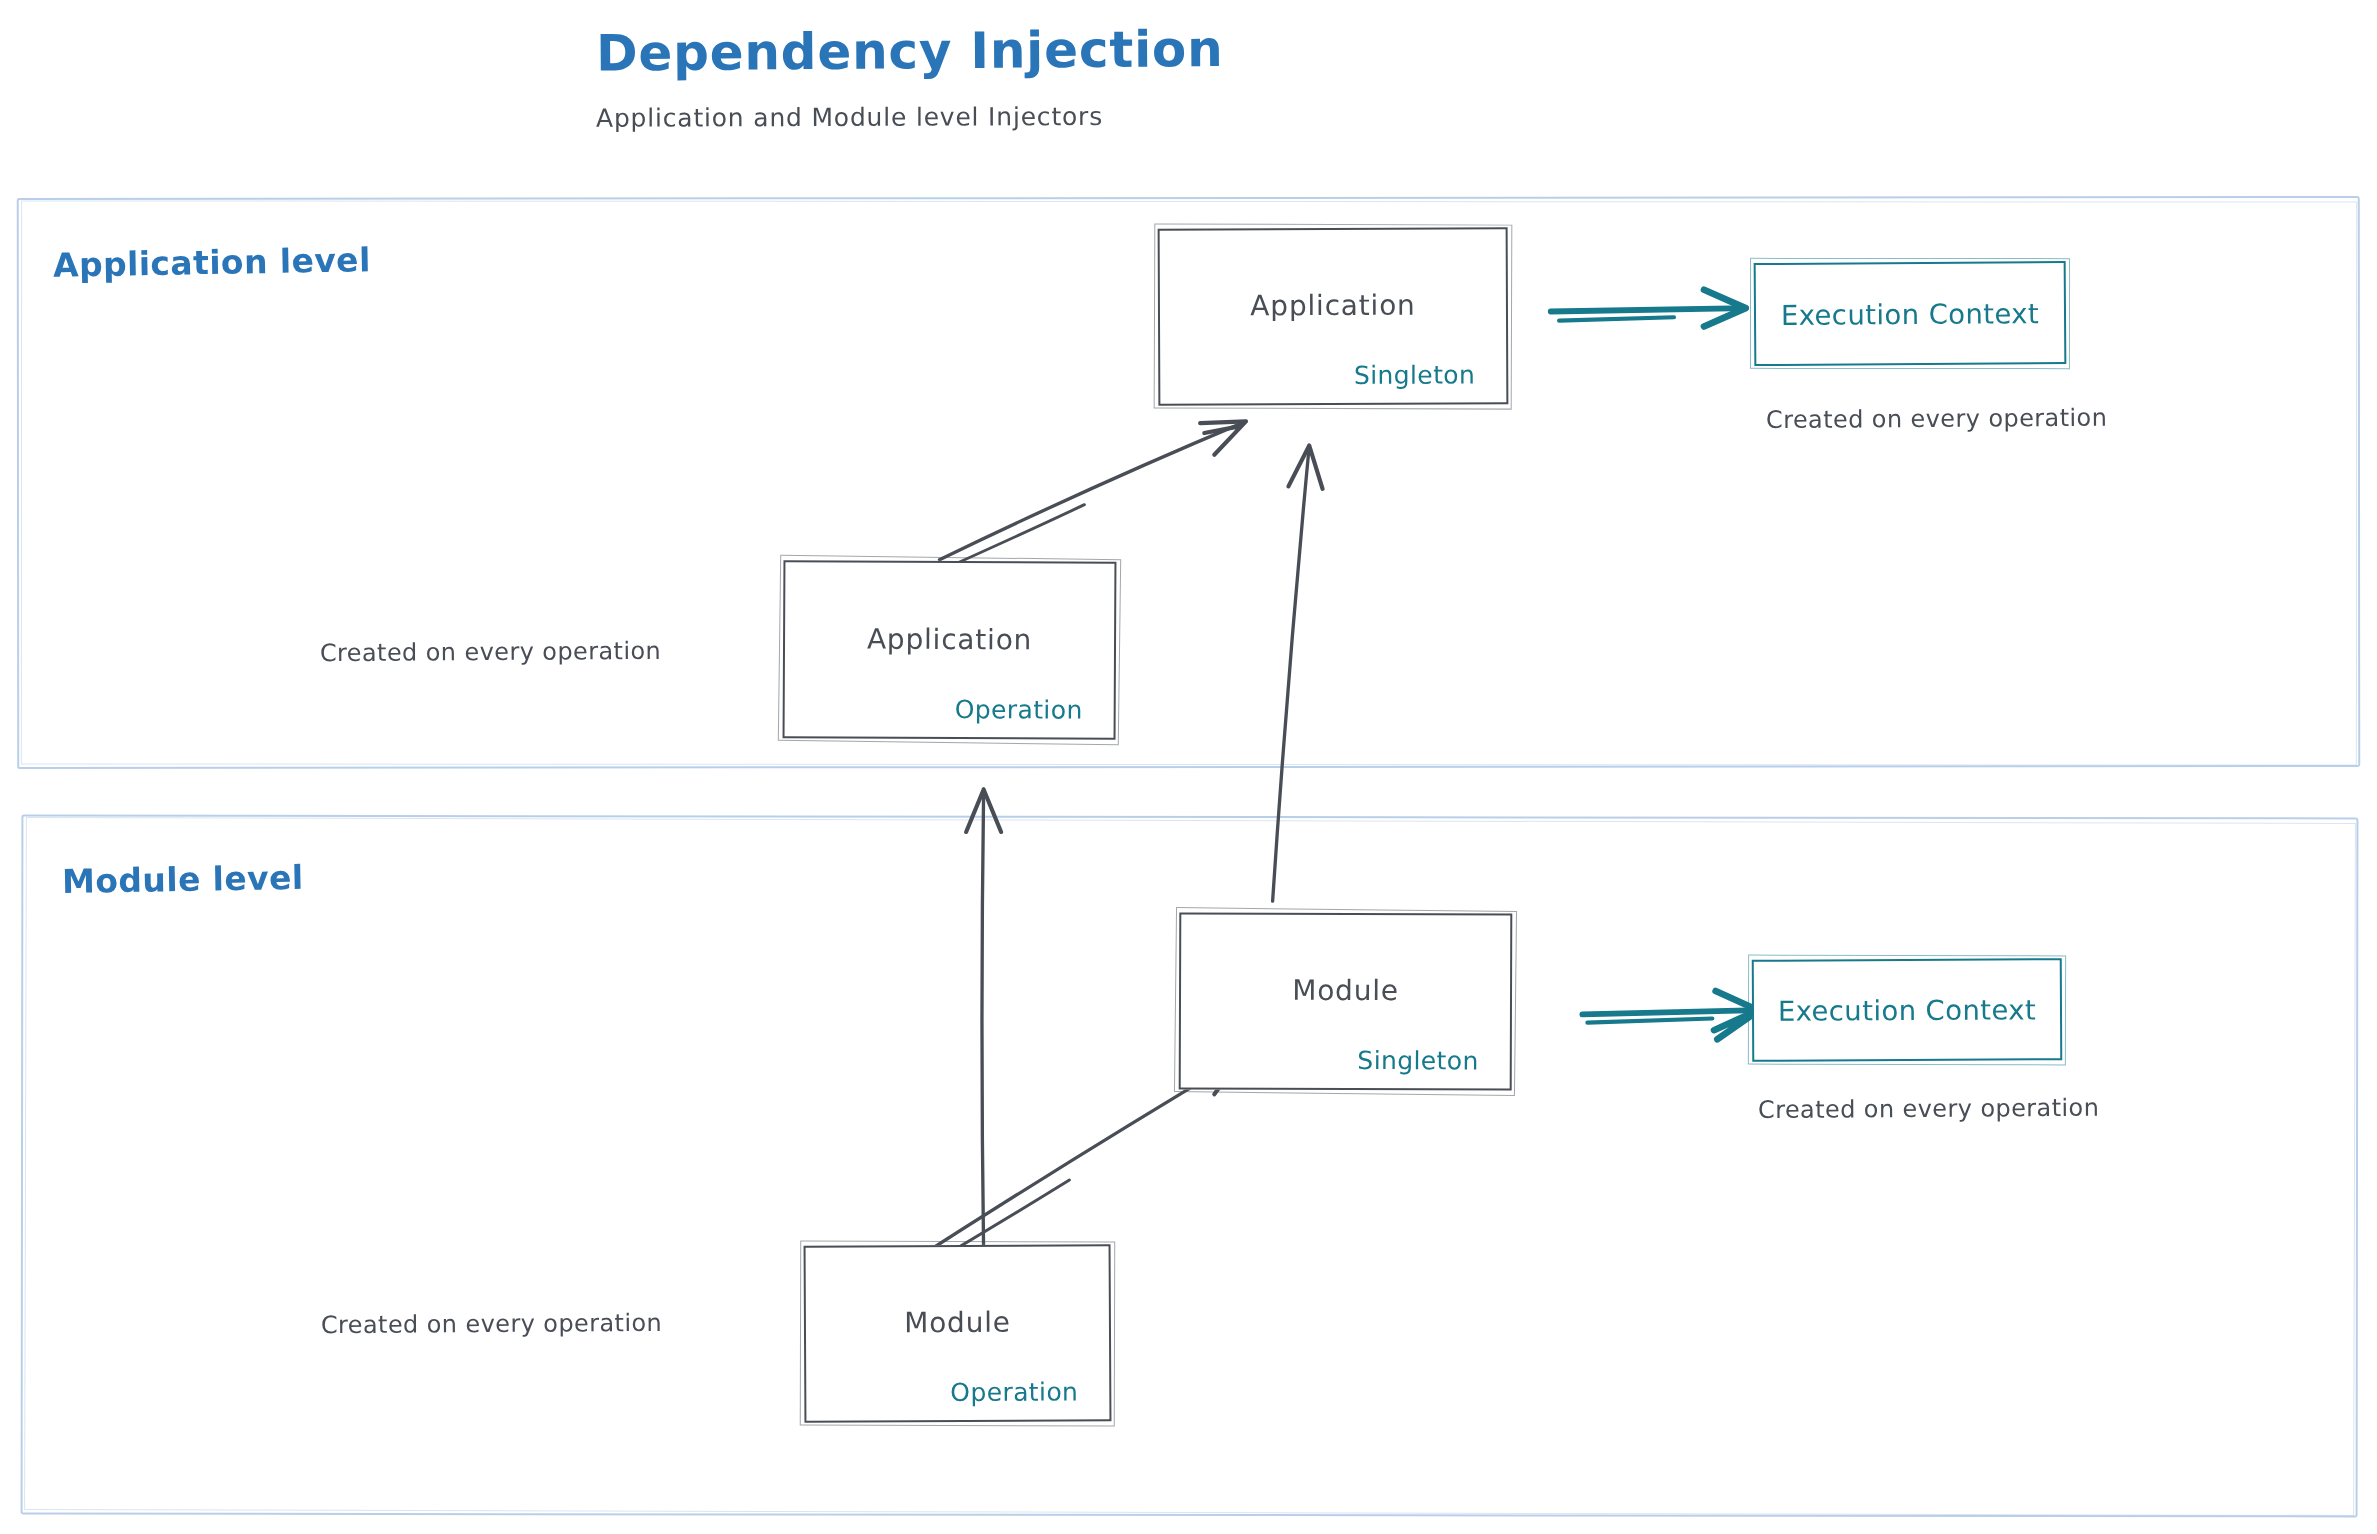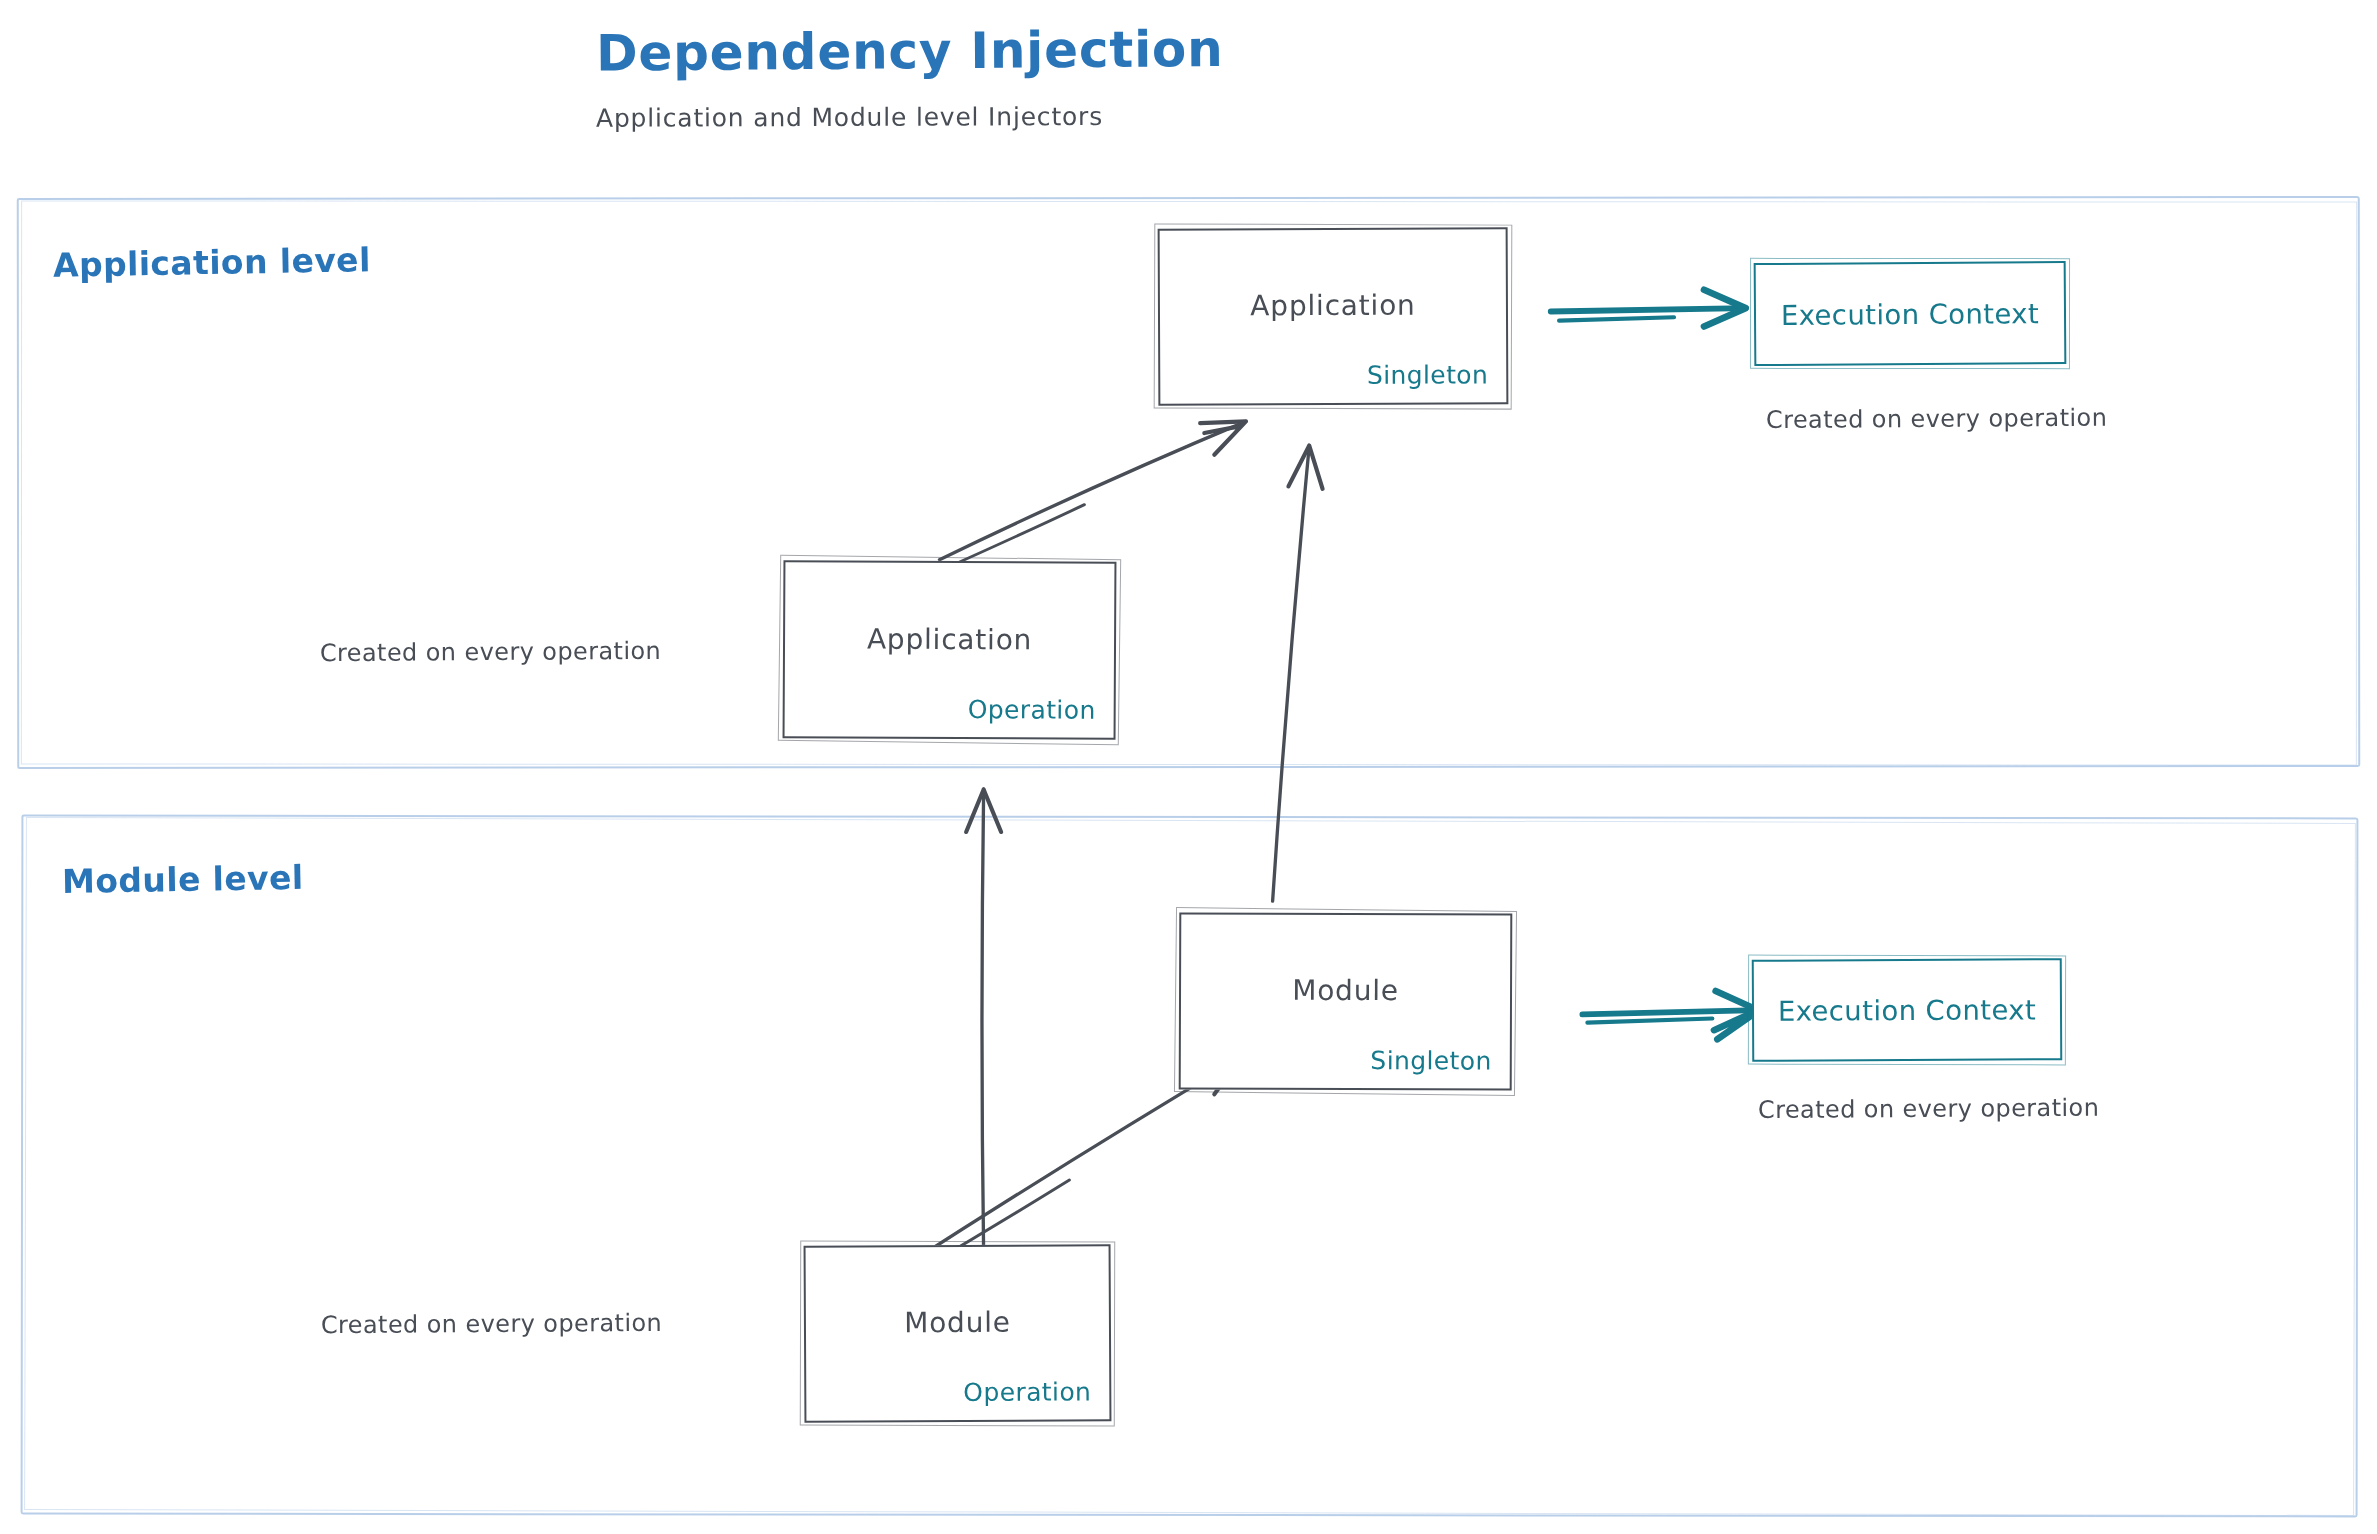--- a/index.html
+++ b/index.html
@@ -42,21 +42,21 @@
     position:absolute;background:#fff;border:2.9px solid currentColor;color:var(--ink);
     display:flex;align-items:center;justify-content:center;
     transform:rotate(var(--rot,0deg));
   }
   .node::after{
     content:"";position:absolute;inset:-5.8px;border:1.7px solid currentColor;opacity:.5;
     transform:rotate(0.45deg);pointer-events:none;
   }
   .node-title{font-size:28px;letter-spacing:0.8px;white-space:nowrap;margin-bottom:21.7px;}
   .node-tag{
-    position:absolute;right:18px;bottom:13.3px;color:var(--teal);font-size:25px;
+    position:absolute;right:31px;bottom:13.3px;color:var(--teal);font-size:25px;
     letter-spacing:0.4px;white-space:nowrap;
   }
   .ec-node{color:var(--teal);}
   .ec-node .ec-label{font-size:27.5px;letter-spacing:0.4px;white-space:nowrap;margin-bottom:0;}
   
   .note{
     position:absolute;color:var(--ink);font-size:24px;letter-spacing:0.4px;
     text-align:center;white-space:nowrap;transform:rotate(-0.4deg);
   }
   

